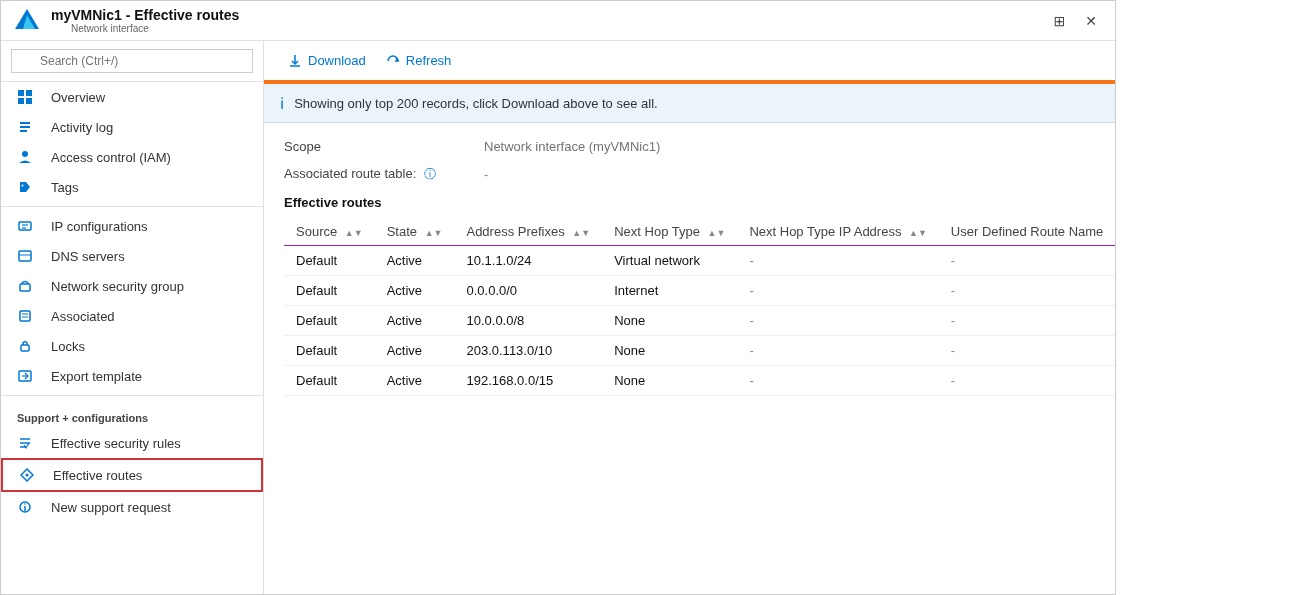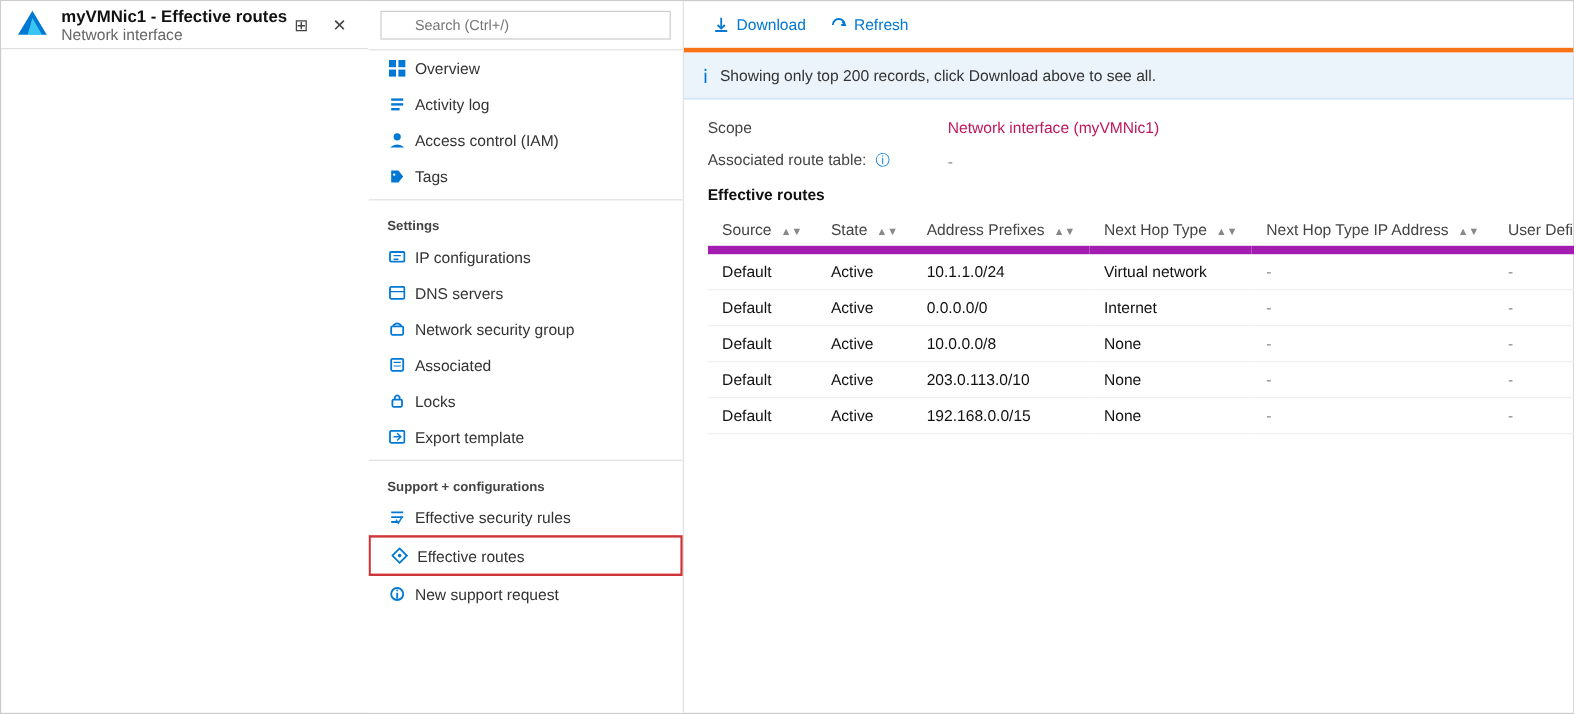--- a/index.html
+++ b/index.html
@@ -1,39 +1,39 @@
 <!DOCTYPE html>
 <html><head>
   <meta charset="utf-8">
   <style>
     * { box-sizing: border-box; margin: 0; padding: 0; }
     body { font-family: 'Segoe UI', Arial, sans-serif; font-size: 13px; color: #333; background: #fff; overflow: hidden; }
 
-    .app-container { display: flex; flex-direction: row; width: 1312px; height: 595px; border: 1px solid #ccc; }
+    .app-container { display: flex; flex-direction: column; width: 1116px; height: 595px; border: 1px solid #ccc; }
 
     
     .title-bar { display: flex; align-items: center; justify-content: space-between; height: 40px; background: #fff; border-bottom: 1px solid #e0e0e0; padding: 0 12px; }
     .title-bar-left { display: flex; align-items: center; gap: 10px; }
     .title-bar-text { display: flex; flex-direction: column; }
     .title-bar-main { font-size: 14px; font-weight: 600; color: #111; }
-    .title-bar-sub { font-size: 13px; color: #666; }
+    .title-bar-sub { font-size: 10px; color: #666; margin-left: 20px; }
     .title-bar-actions { display: flex; gap: 8px; }
     .title-bar-btn { background: none; border: none; cursor: pointer; color: #444; font-size: 14px; padding: 4px 6px; }
 
     
     .main-layout { display: flex; flex: 1; overflow: hidden; }
 
     
     .sidebar { width: 263px; min-width: 263px; border-right: 1px solid #e0e0e0; background: #fff; overflow-y: auto; display: flex; flex-direction: column; }
     .sidebar-search { padding: 8px 10px; border-bottom: 1px solid #e0e0e0; }
     .sidebar-search-input { width: 100%; border: 1px solid #ccc; padding: 4px 8px 4px 28px; font-size: 12px; color: #000000; background: #fff; position: relative; }
     .search-wrap { position: relative; }
     .search-wrap::before { content: '🔍'; position: absolute; left: 8px; top: 50%; transform: translateY(-50%); font-size: 11px; color: #888; }
 
-    .sidebar-item { display: flex; align-items: center; gap: 7px; padding: 7px 16px; cursor: pointer; color: #333; font-size: 13px; }
+    .sidebar-item { display: flex; align-items: center; gap: 18px; padding: 7px 16px; cursor: pointer; color: #333; font-size: 13px; }
     .sidebar-item.active-bordered { border: 2px solid #d13438; background: #fff; }
     .sidebar-icon { width: 16px; height: 16px; display: inline-flex; align-items: center; justify-content: center; font-size: 14px; flex-shrink: 0; }
 
     .sidebar-section-label { font-size: 11px; font-weight: 600; color: #444; padding: 12px 16px 4px 16px; text-transform: none; }
     .sidebar-divider { border: none; border-top: 1px solid #e0e0e0; margin: 4px 0; }
 
     
     .content { flex: 1; overflow-y: auto; display: flex; flex-direction: column; }
 
     
@@ -43,28 +43,28 @@
     
     .info-banner { background: #ebf3fb; border-bottom: 1px solid #c7e0f4; padding: 8px 16px; display: flex; align-items: center; gap: 10px; color: #333; font-size: 13px; }
     .info-icon { color: #0078d4; font-size: 16px; }
 
     
     .content-body { padding: 16px 20px; }
 
     
     .meta-row { display: flex; align-items: center; margin-bottom: 12px; }
     .meta-label { font-size: 13px; color: #444; width: 200px; flex-shrink: 0; }
-    .meta-value { font-size: 13px; color: #be185d; }
+    .meta-value { font-size: 13px; color: #737373; }
 
     
     .section-title { font-size: 13px; font-weight: 600; color: #111; margin: 12px 0 8px 0; }
 
     
     .routes-table { width: 100%; border-collapse: collapse; font-size: 13px; }
-    .routes-table th { text-align: left; padding: 6px 12px; border-bottom: 7px solid #a21caf; color: #444; font-weight: 500; white-space: nowrap; }
+    .routes-table th { text-align: left; padding: 6px 12px; border-bottom: 1px solid #a21caf; color: #444; font-weight: 500; white-space: nowrap; }
     .routes-table td { padding: 7px 12px; border-bottom: 1px solid #f0f0f0; color: #111; }
     .sort-icon { display: inline-flex; flex-direction: column; margin-left: 4px; font-size: 9px; color: #888; vertical-align: middle; }
 
     .dash-val { color: #888; }
 
     
   </style>
 </head>
 <body>
 
@@ -131,21 +131,20 @@
         <span class="sidebar-icon">
           <svg width="14" height="14" viewBox="0 0 14 14">
               <path d="M2 2 L8 2 L12 7 L8 12 L2 12 Z" fill="#0078d4"></path>
               <circle cx="4.5" cy="5.5" r="1" fill="#fff"></circle>
             </svg>
         </span>
         <span>Tags</span>
       </div>
 
       <hr class="sidebar-divider">
-      <div class="sidebar-section-label">Settings</div>
 
       <div class="sidebar-item">
         <span class="sidebar-icon">
           <svg width="14" height="14" viewBox="0 0 14 14">
               <rect x="1" y="3" width="12" height="8" rx="1" fill="none" stroke="#0078d4" stroke-width="1.5"></rect>
               <line x1="4" y1="6" x2="10" y2="6" stroke="#0078d4" stroke-width="1.2"></line>
               <line x1="4" y1="9" x2="8" y2="9" stroke="#0078d4" stroke-width="1.2"></line>
             </svg>
         </span>
         <span>IP configurations</span>

